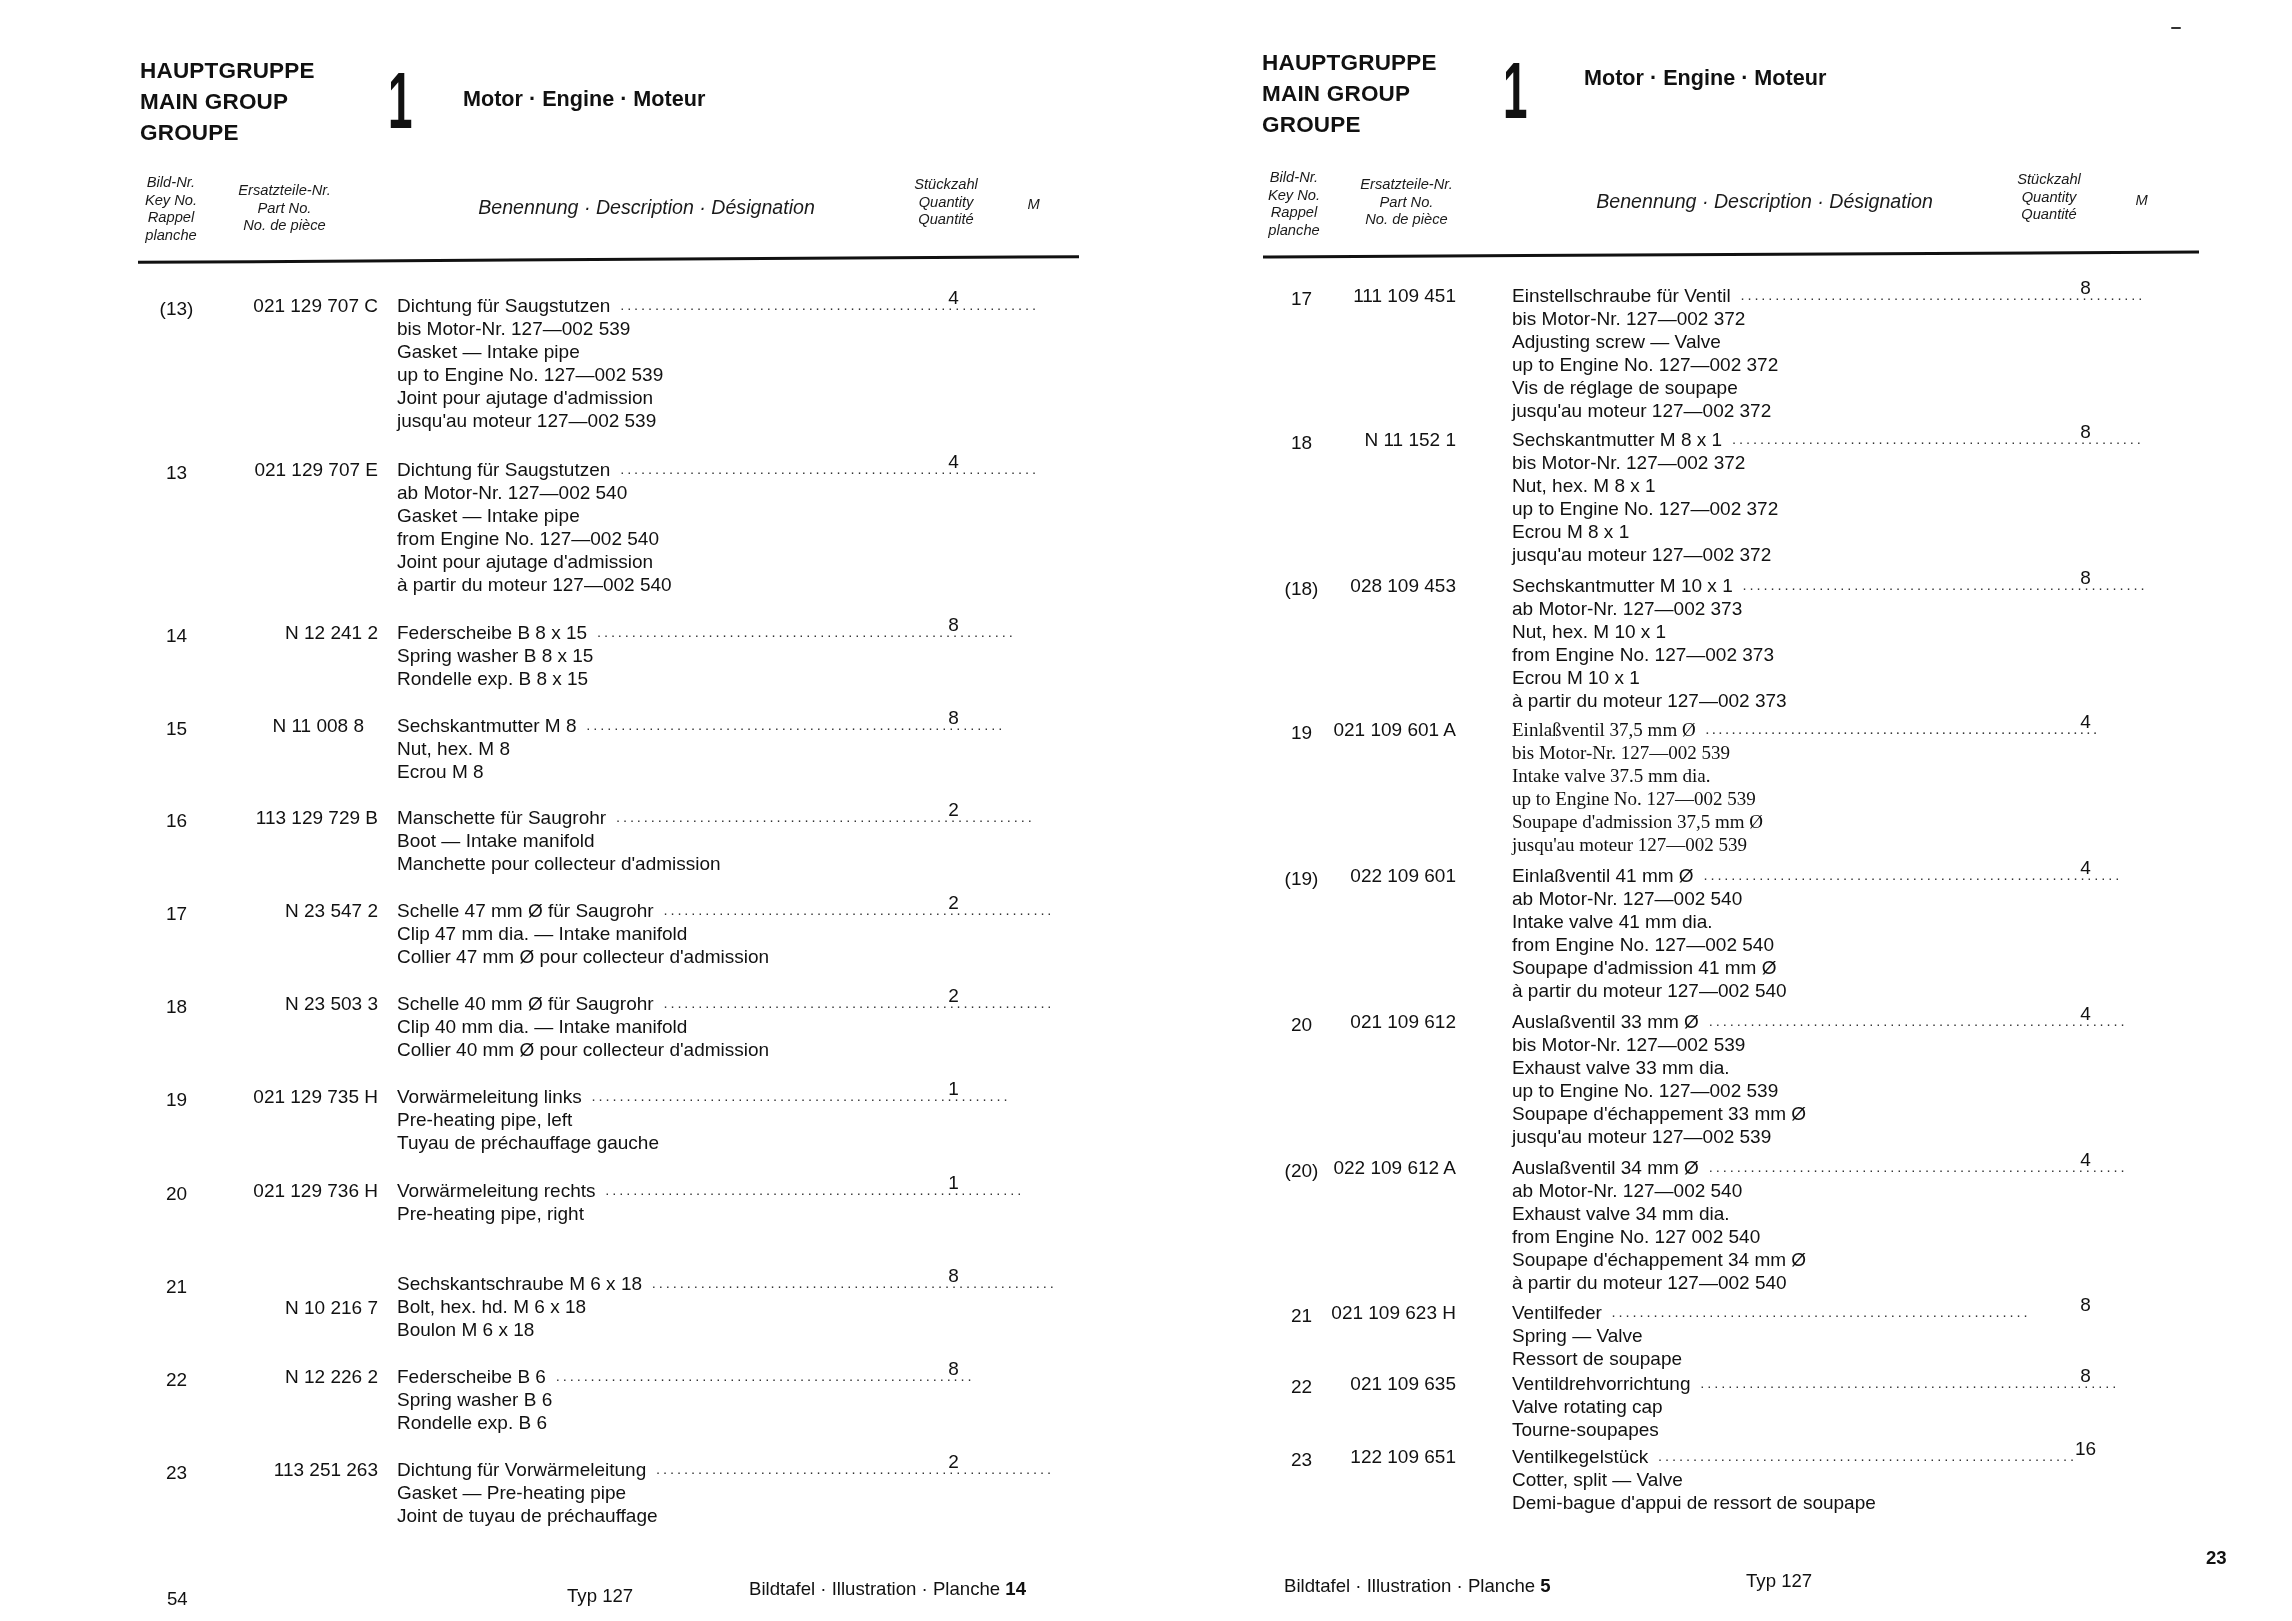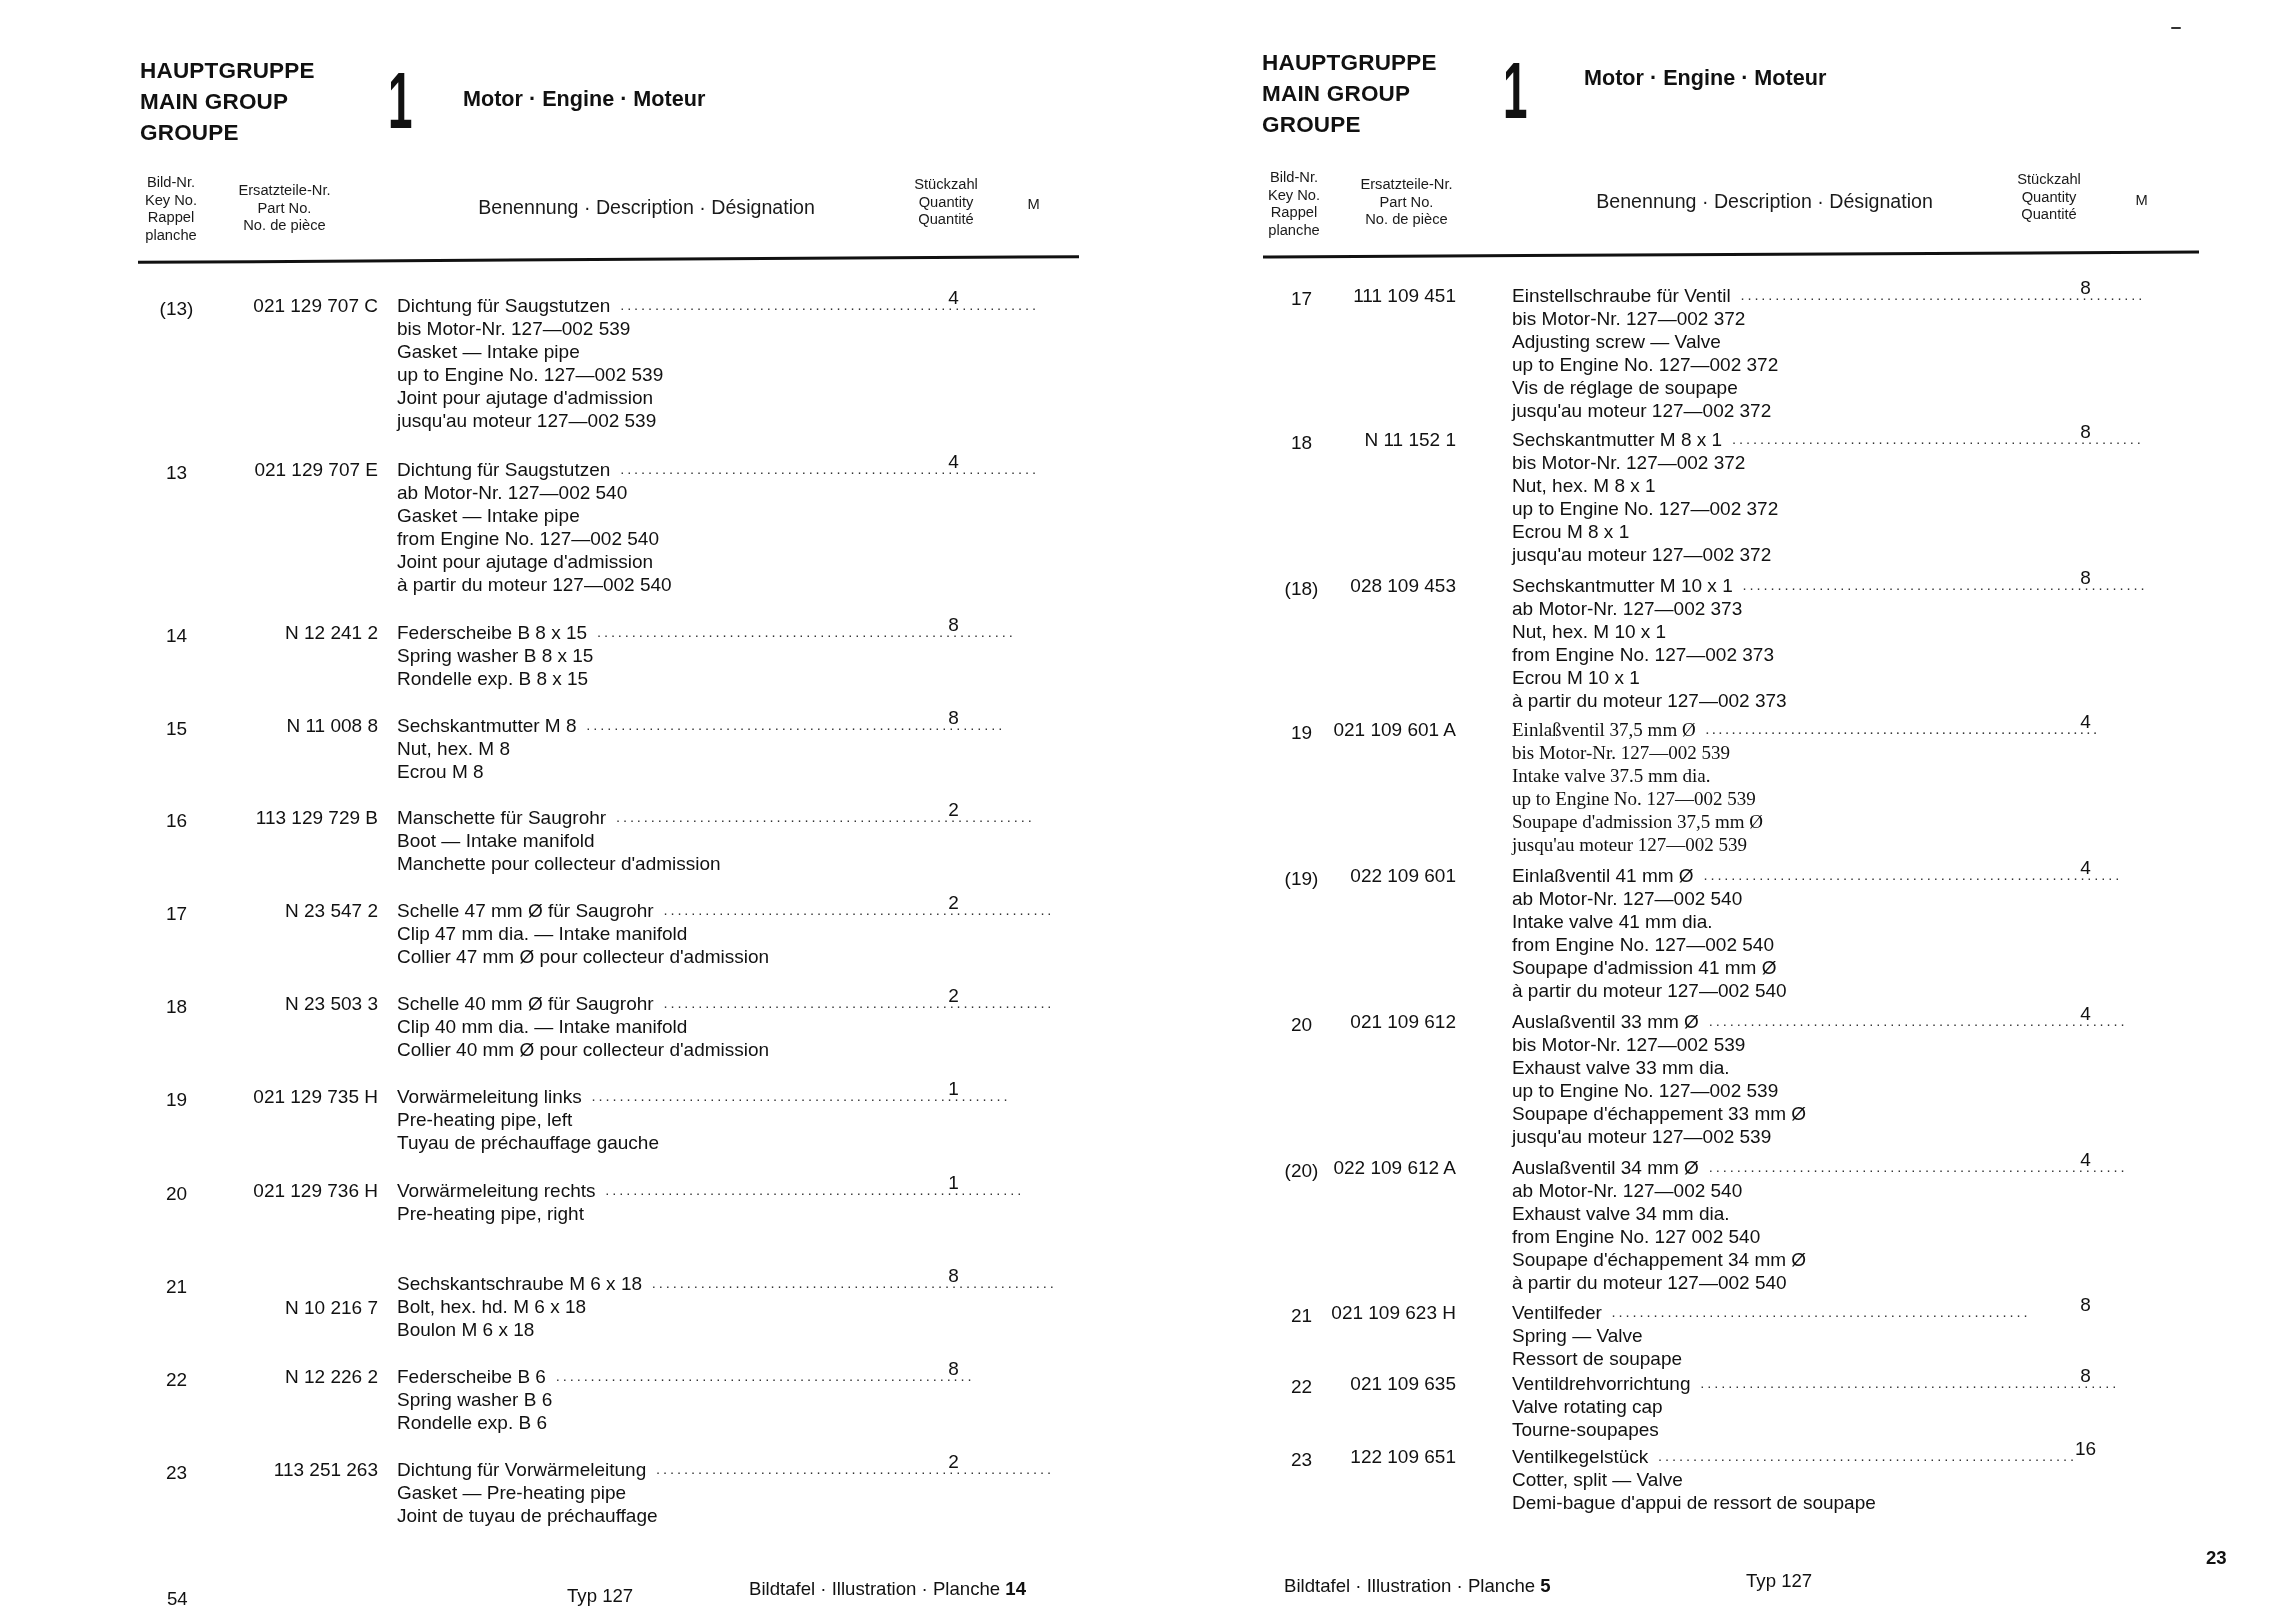--- a/index.html
+++ b/index.html
@@ -6,21 +6,21 @@
   body { width:2293px; height:1621px; position:relative; overflow:hidden;
          font-family:"Liberation Sans", sans-serif; color:#111; }
   .page { position:absolute; top:0; height:1621px; }
   #page-left { left:0; width:1147px; }
   #page-right { left:1147px; width:1146px; }
 
   .group-block { position:absolute; font-weight:bold; font-size:22.5px; line-height:31px; letter-spacing:0.2px; }
   .group-num { position:absolute; font-weight:bold; font-size:80px; line-height:80px; transform:scaleX(0.55); transform-origin:left top; }
   .section-title { position:absolute; font-weight:bold; font-size:21.6px; }
 
-  .colhead { position:absolute; font-size:14.7px; line-height:17.6px; text-align:center; color:#1a1a1a; }
+  .colhead { position:absolute; font-size:14.7px; line-height:17.6px; text-align:center; color:#1a1a1a;font-style:italic; }
   .colhead.desc { font-size:19.6px; line-height:23.5px; }
   .rule { position:absolute; height:2.9px; background:#111; }
 
   .row { position:absolute; font-size:19px; line-height:23px; }
   .row .key { position:absolute; left:0; width:59px; text-align:center; }
   .row .part { position:absolute; white-space:nowrap; text-align:right; }
   .row .desc { position:absolute; white-space:nowrap; }
   .row .desc .line { display:block; height:23px; }
   .row .desc .line.first { display:flex; }
   .row .desc .line.first .leader { flex:1; margin-left:9.8px; overflow:hidden; letter-spacing:2.9px; color:#333; font-size:14.7px; }
@@ -104,21 +104,21 @@
             <span>Federscheibe B 8 x 15</span>
             <span class="leader">............................................................</span>
           </span>
           <span class="line">Spring washer B 8 x 15</span>
           <span class="line">Rondelle exp. B 8 x 15</span>
         </div>
         <span class="qty" style="left: 792px; top: -7.8px;">8</span>
       </div>
       <div class="row" style="left: 147px; top: 714px; width: 882px;">
         <span class="key" style="top: 2.9px;">15</span>
-        <span class="part" style="left: 69px; width: 162px; top: 0px;">N 11 008 8</span>
+        <span class="part" style="left: 55px; width: 162px; top: 0px;">N 11 008 8</span>
         <div class="desc" style="left: 250px; width: 657px;">
           <span class="line first">
             <span>Sechskantmutter M 8</span>
             <span class="leader">............................................................</span>
           </span>
           <span class="line">Nut, hex. M 8</span>
           <span class="line">Ecrou M 8</span>
         </div>
         <span class="qty" style="left: 792px; top: -7.8px;">8</span>
       </div>

